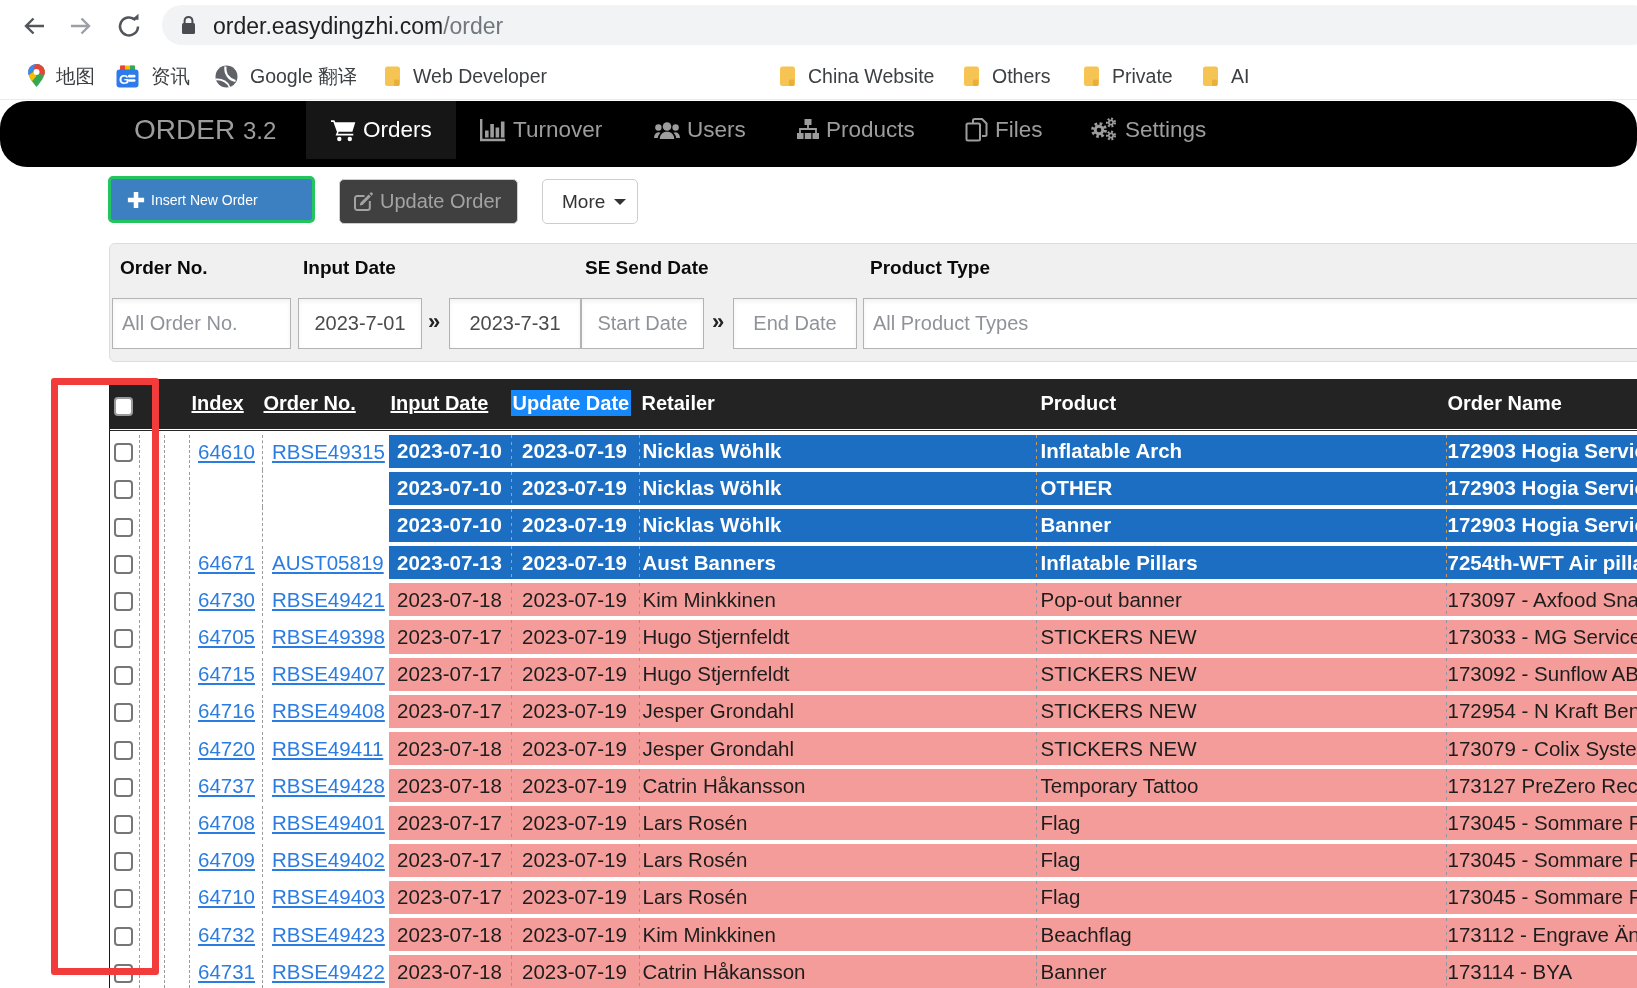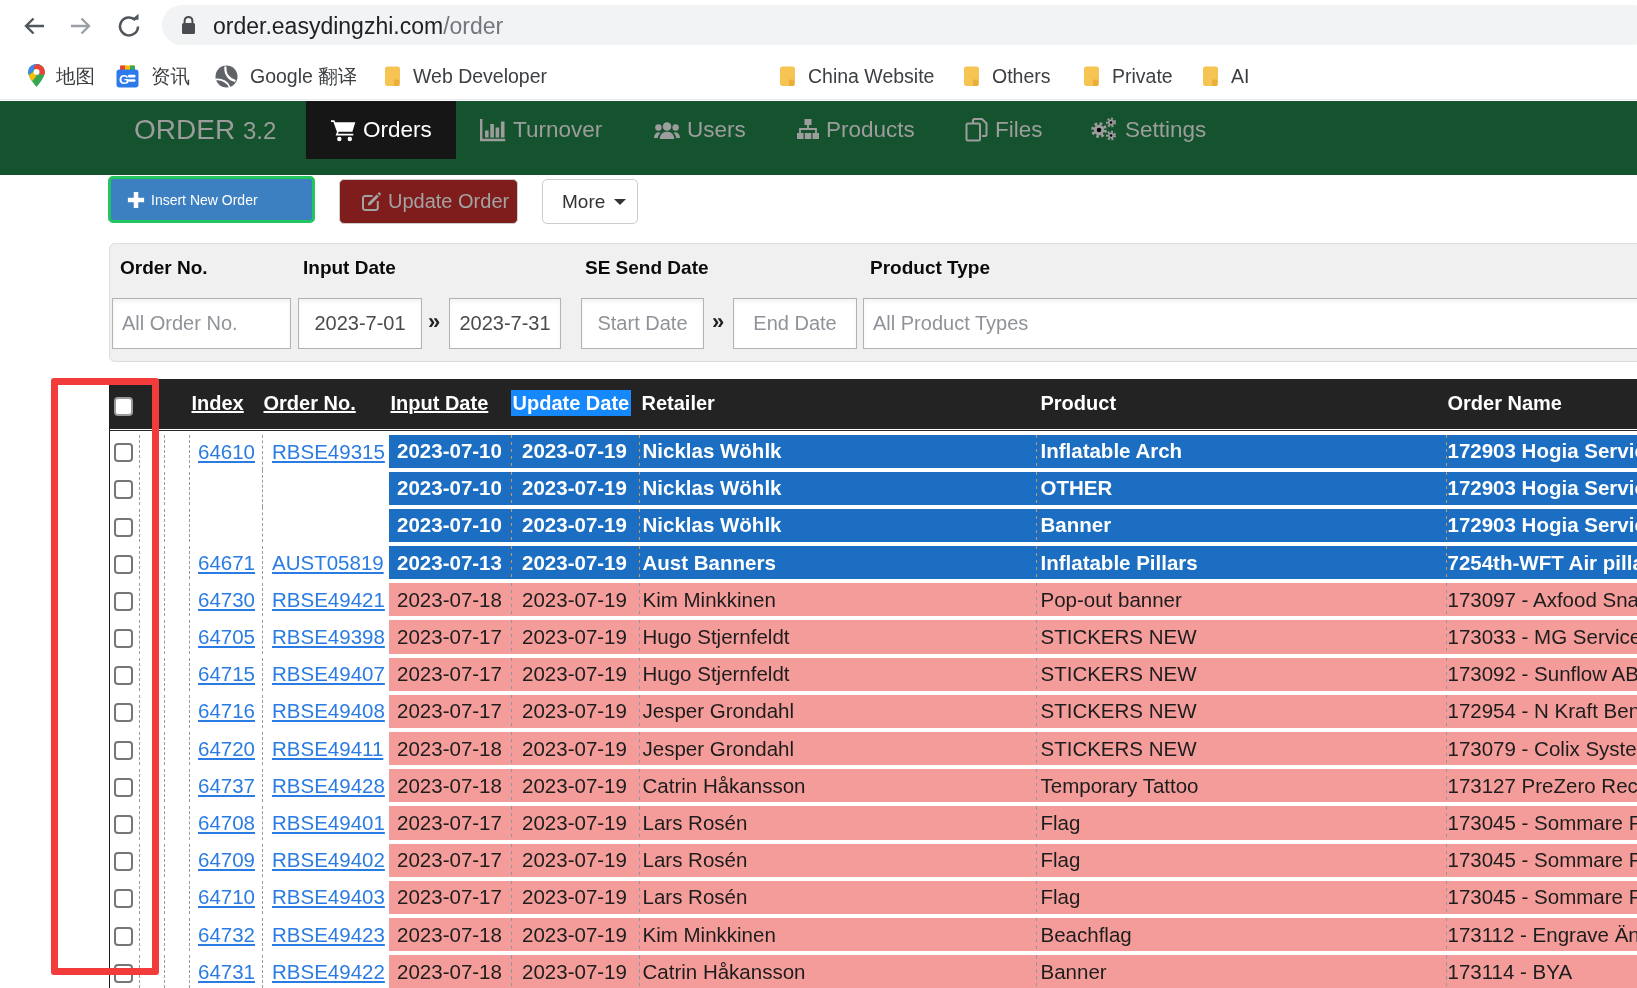--- a/index.html
+++ b/index.html
@@ -12,32 +12,32 @@
 #pill{position:absolute;left:162px;top:5px;width:1490px;height:40px;border-radius:20px;background:#f1f3f4;}
 #urltext{position:absolute;left:213px;top:0;height:52px;line-height:52px;font-size:23px;color:#202124;letter-spacing:0px;}
 #urltext .gray{color:#72777d;}
 
 
 #bmbar{position:absolute;left:0;top:52px;width:1637px;height:48px;background:#fff;border-bottom:1px solid #e8eaed;box-sizing:border-box;}
 .bm{position:absolute;top:0;height:48px;display:flex;align-items:center;}
 .bm span{font-size:19.5px;color:#3c4043;}
 
 
-#navbar{position:absolute;left:0;top:101px;width:1637px;height:74px;background:#14532d;}
+#navbar{position:absolute;left:0;top:101px;width:1637px;height:66px;background:#000000;border-radius:27px;}
 #brand{position:absolute;left:134px;top:0;height:58px;line-height:58px;color:#9c9c9c;font-size:28px;}
 #brand .ver{font-size:24px;}
 .nav{position:absolute;top:0;height:58px;display:flex;align-items:center;gap:7px;color:#9d9d9d;font-size:22.5px;white-space:nowrap;}
 .nav svg{flex:none;}
 #navactive{position:absolute;left:306px;top:0;width:150px;height:58px;background:#161616;}
 #navorders{left:331px;color:#fff;}
 
 
 .btn{position:absolute;border-radius:5px;display:flex;align-items:center;box-sizing:border-box;}
 #btn-insert{left:108px;top:176px;width:207px;height:47px;background:#3d80c2;border:3px solid #22c55e;color:#fff;font-size:14px;padding-left:16px;gap:6px;}
-#btn-update{left:339px;top:179px;width:179px;height:45px;background:#7f1d1d;border:1px solid #cdcdcd;color:#a3a3a3;font-size:20px;padding-left:21px;gap:6px;}
+#btn-update{left:339px;top:179px;width:179px;height:45px;background:#404040;border:1px solid #cdcdcd;color:#a3a3a3;font-size:20px;padding-left:13px;gap:6px;}
 #btn-more{left:542px;top:179px;width:96px;height:45px;background:#fff;border:1px solid #cdcdcd;color:#333;font-size:19px;padding-left:19px;gap:9px;}
 .caret{width:0;height:0;border-left:6px solid transparent;border-right:6px solid transparent;border-top:6px solid #333;}
 
 
 #panel{position:absolute;left:109px;top:243px;width:1540px;height:119px;background:#f0f0f0;border:1px solid #ddd;border-radius:6px;box-sizing:border-box;}
 .flabel{position:absolute;top:257px;font-size:19px;font-weight:bold;color:#0a0a0a;}
 .finput{position:absolute;top:298px;height:51px;box-sizing:border-box;border:1px solid #b3b3b3;background:#fff;font-family:"Liberation Sans",sans-serif;font-size:20px;display:flex;align-items:center;box-shadow:inset 0 3px 4px rgba(0,0,0,0.05);}
 .finput.ph{color:#8f9399;text-align:center;}
 .finput.val{color:#4b4b4b;}
 .fc{justify-content:center;}
@@ -246,21 +246,21 @@
 </div>
 
 <div id="panel"></div>
 <div class="flabel" style="left:120px">Order No.</div>
 <div class="flabel" style="left:303px">Input Date</div>
 <div class="flabel" style="left:585px">SE Send Date</div>
 <div class="flabel" style="left:870px">Product Type</div>
 <div class="finput ph fl" style="left:112px;width:179px;">All Order No.</div>
 <div class="finput val fc" style="left:298px;width:124px;">2023-7-01</div>
 <div class="raq" style="left:428px">»</div>
-<div class="finput val fc" style="left:449px;width:112px;">2023-7-31</div>
+<div class="finput val fc" style="left:449px;width:132px;">2023-7-31</div>
 <div class="finput ph fc" style="left:581px;width:123px;">Start Date</div>
 <div class="raq" style="left:712px">»</div>
 <div class="finput ph fc" style="left:733px;width:124px;">End Date</div>
 <div class="finput ph fl" style="left:863px;width:790px;">All Product Types</div>
 
 <table id="tbl">
 <colgroup>
 <col style="width:29.5px">
         <col style="width:25px">
         <col style="width:25.5px">

